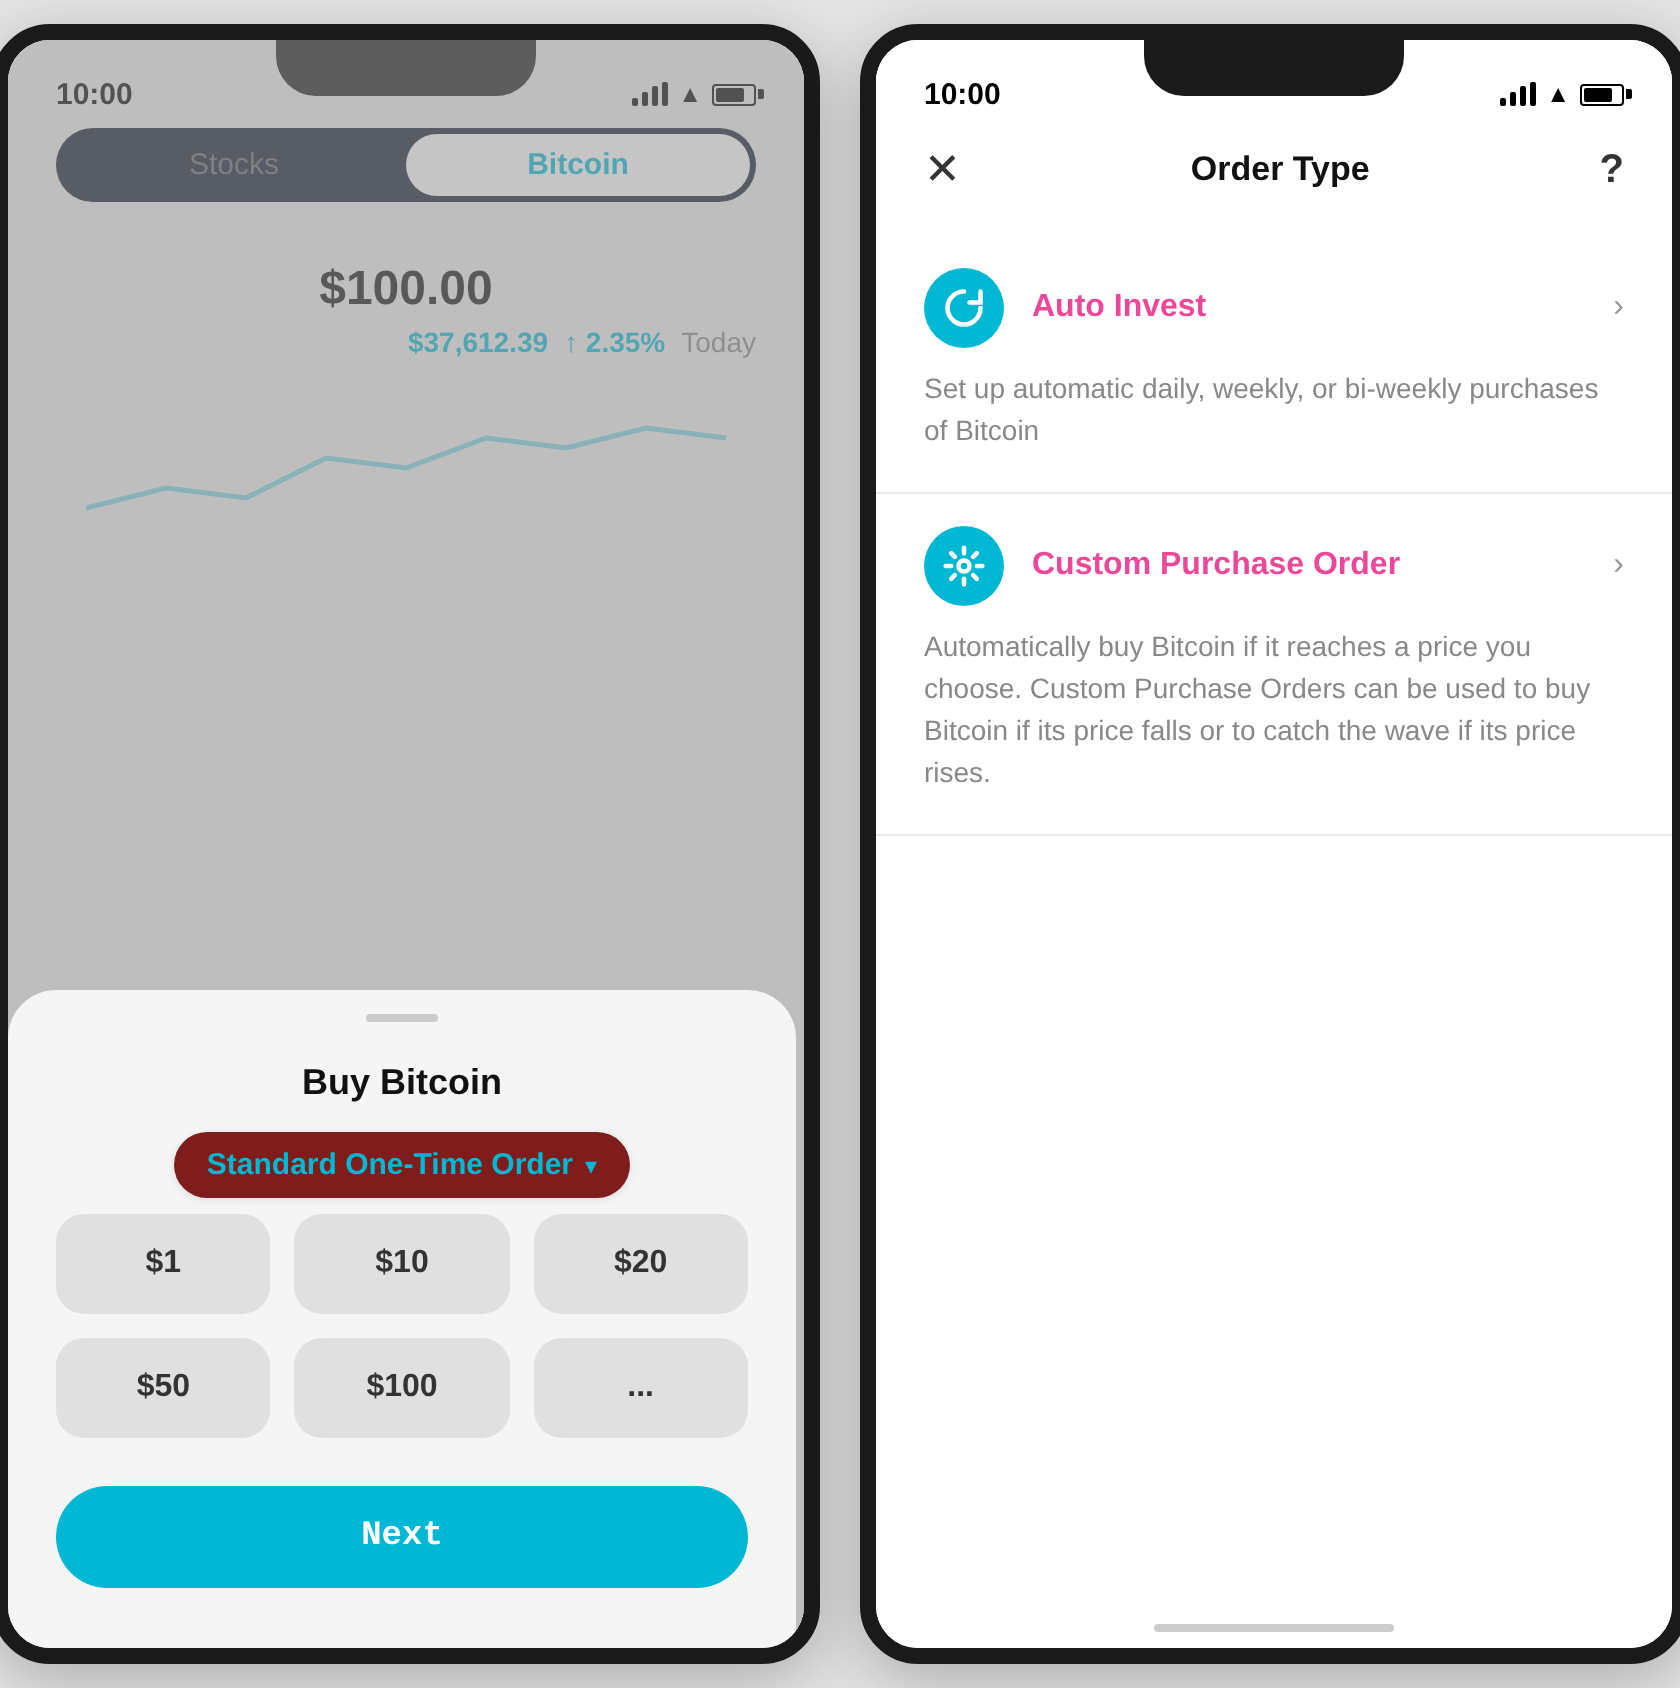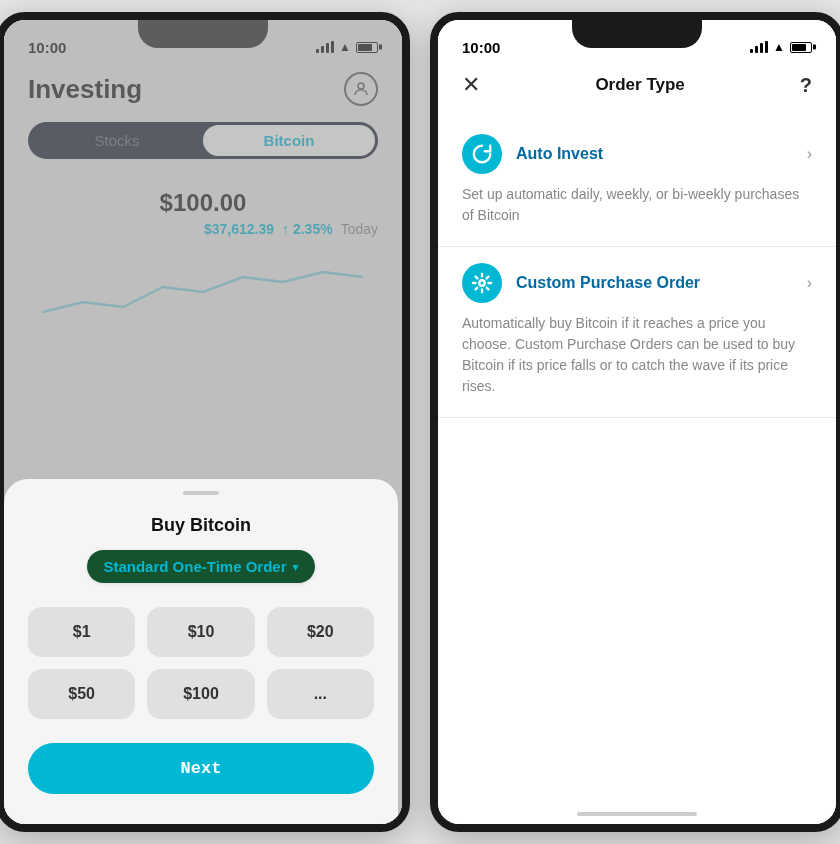--- a/index.html
+++ b/index.html
@@ -247,24 +247,24 @@
       text-align: center;
       color: #111;
       margin-bottom: 14px;
     }
 
     
     .order-type-dropdown {
       display: flex;
       align-items: center;
       justify-content: center;
-      background: #14532d;
+      background: #7f1d1d;
       border-radius: 20px;
       padding: 8px 16px;
-      margin: 0 auto 24px;
+      margin: 0 auto 8px;
       width: fit-content;
       box-shadow: 0 1px 4px rgba(0,0,0,0.1);
     }
     .dropdown-label {
       color: #00b8d4;
       font-weight: 600;
       font-size: 15px;
       margin-right: 6px;
     }
     .dropdown-chevron {
@@ -377,21 +377,21 @@
       justify-content: center;
       margin-right: 14px;
       color: #fff;
       font-size: 18px;
       flex-shrink: 0;
     }
 
     .option-label {
       font-size: 16px;
       font-weight: 600;
-      color: #0369a1;
+      color: #ec4899;
       flex: 1;
     }
 
     .option-chevron {
       color: #999;
       font-size: 16px;
     }
 
     .option-description {
       font-size: 14px;
@@ -418,29 +418,20 @@
             <span style="height:10px"></span>
             <span style="height:12px"></span>
           </div>
           <span class="wifi-icon">▲</span>
           <div class="battery">
             <div class="battery-fill"></div>
           </div>
         </div>
       </div>
 
-      <div class="investing-header">
-        <span class="investing-title">Investing</span>
-        <div class="profile-icon">
-          <svg width="18" height="18" viewBox="0 0 24 24" fill="none" stroke="#555" stroke-width="2">
-            <circle cx="12" cy="8" r="4"></circle>
-            <path d="M4 20c0-4 3.6-7 8-7s8 3 8 7"></path>
-          </svg>
-        </div>
-      </div>
 
       <div class="tab-bar">
         <div class="tab-item">Stocks</div>
         <div class="tab-item active">Bitcoin</div>
       </div>
 
       <div class="price-display">
         <div class="main-price">$100.00</div>
         <div class="price-meta">
           <span class="btc-price">$37,612.39</span>

